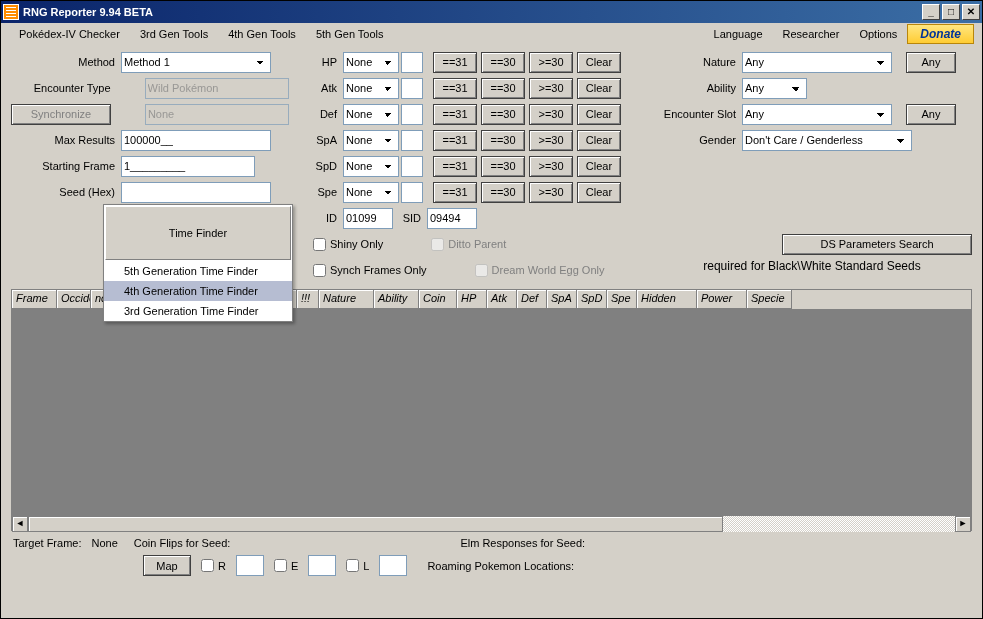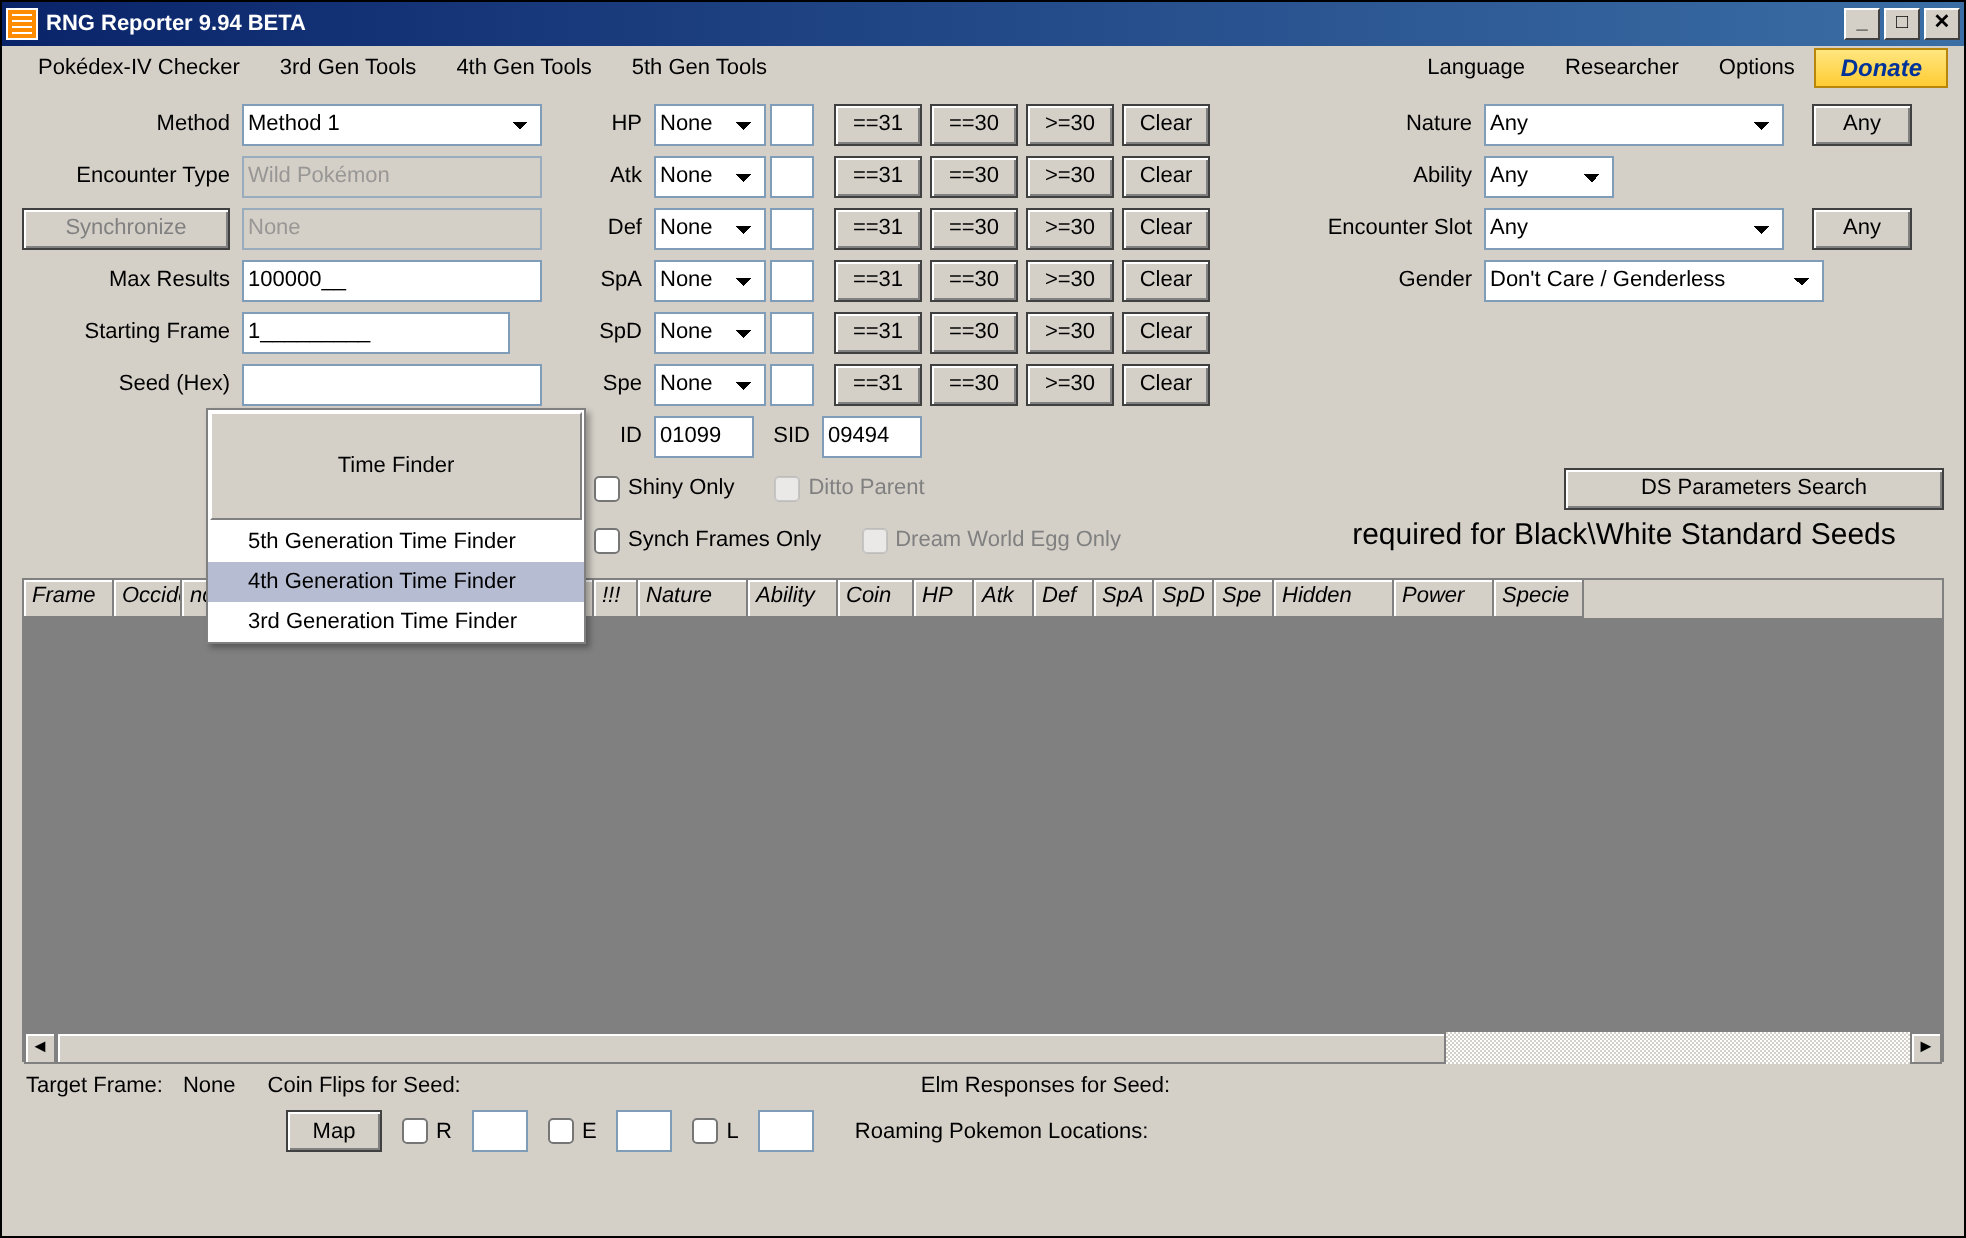--- a/index.html
+++ b/index.html
@@ -14,21 +14,21 @@
 .menubar .menuitem { padding: 2px 10px; cursor: default; }
 .menubar .spacer { flex: 1; }
 .donate { background: linear-gradient(to bottom, #ffe680, #ffcc33); border: 1px solid #b8860b; border-radius: 0; padding: 2px 12px; color: #003399; font-weight: bold; font-style: italic; font-size: 12px; }
 .content { padding: 6px 10px; position: relative; }
 .row { display: flex; align-items: center; margin-bottom: 4px; height: 22px; }
 .lbl { text-align: right; padding-right: 6px; }
 .lbl.w1 { width: 110px; }
 .lbl.w2 { width: 30px; }
 select, input[type=text] { height: 21px; border: 1px solid #7f9db9; background: #fff; padding: 0 2px; font-size: 11px; }
 select { background: #fff; appearance: none; padding-right: 16px; background-image: linear-gradient(45deg, transparent 50%, #000 50%), linear-gradient(135deg, #000 50%, transparent 50%); background-position: calc(100% - 10px) 8px, calc(100% - 6px) 8px; background-size: 4px 4px, 4px 4px; background-repeat: no-repeat; }
-select:disabled, input:disabled { background: #d4d0c8; color: #808080; }
+select:disabled, input:disabled { background: #d4d0c8; color: #808080; margin-left: 28px; }
 select.disabled { background-color: #d4d0c8; color: #808080; }
 .btn { height: 21px; border: 1px solid #404040; background: #d4d0c8; padding: 0 6px; cursor: default; box-shadow: inset 1px 1px 0 #fff, inset -1px -1px 0 #808080; }
 .btn:disabled { color: #808080; }
 .ivbtns { display: flex; gap: 4px; }
 .ivinput { width: 22px; }
 .statsel { width: 56px; }
 .col2 { margin-left: 2px; }
 .checkbox { display: inline-flex; align-items: center; gap: 4px; }
 .checkbox input { width: 13px; height: 13px; }
 .checkbox.disabled { color: #808080; }
@@ -40,21 +40,21 @@
 .grid-header { display: flex; background: #d4d0c8; height: 20px; border-bottom: 1px solid #808080; position: relative; z-index: 1; }
 .grid-header .gh { border-right: 1px solid #808080; border-bottom: 1px solid #808080; background: #ece9d8; background: #d4d0c8; padding: 2px 4px; white-space: nowrap; overflow: hidden; box-shadow: inset 1px 1px 0 #fff; font-style: italic; }
 .grid-body { background: #808080; height: 206px; }
 .hscroll { height: 16px; background: #dcdcdc; display: flex; align-items: stretch; }
 .hscroll .arrow { width: 16px; background: #d4d0c8; border: 1px solid #808080; box-shadow: inset 1px 1px 0 #fff; text-align: center; line-height: 12px; font-size: 9px; }
 .hscroll .track { flex: 1; background: repeating-conic-gradient(#d4d0c8 0 25%, #fff 0 50%) 0 0/2px 2px; position: relative; }
 .hscroll .thumb { position: absolute; left: 0; top: 0; bottom: 0; width: 75%; background: #d4d0c8; border: 1px solid #808080; box-shadow: inset 1px 1px 0 #fff; }
 .bottom { padding: 4px 2px; }
 .bottom .row2 { display: flex; align-items: center; gap: 10px; margin-top: 2px; }
 .smallinp { width: 28px; height: 18px; }
-.small-note { font-size: 15px; }
+.small-note { font-size: 12px; }
 </style>
 </head>
 <body>
 
 <div class="titlebar">
   <span class="icon"></span>
   <span class="title">RNG Reporter 9.94 BETA</span>
   <div class="winbtns">
     <div class="winbtn">_</div>
     <div class="winbtn">□</div>
@@ -68,21 +68,21 @@
   <div class="menuitem">4th Gen Tools</div>
   <div class="menuitem">5th Gen Tools</div>
   <div class="spacer"></div>
   <div class="menuitem">Language</div>
   <div class="menuitem">Researcher</div>
   <div class="menuitem">Options</div>
   <button class="donate">Donate</button>
 </div>
 
 <div class="content">
-  <div style="display:flex; gap:8px;">
+  <div style="display:flex; gap:24px;">
 
     <div style="width:278px;">
       <div class="row">
         <span class="lbl w1">Method</span>
         <select style="width:150px"><option>Method 1</option></select>
       </div>
       <div class="row">
         <span class="lbl w1">Encounter Type</span>
         <select disabled="" class="disabled" style="width:150px"><option>Wild Pokémon</option></select>
       </div>

